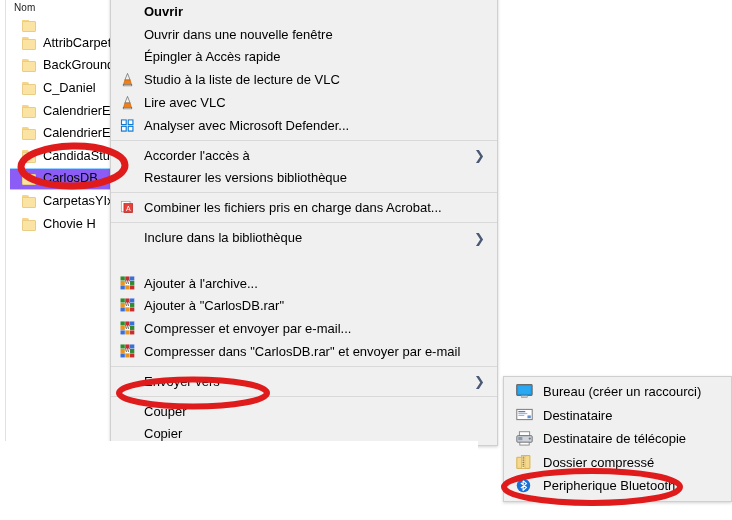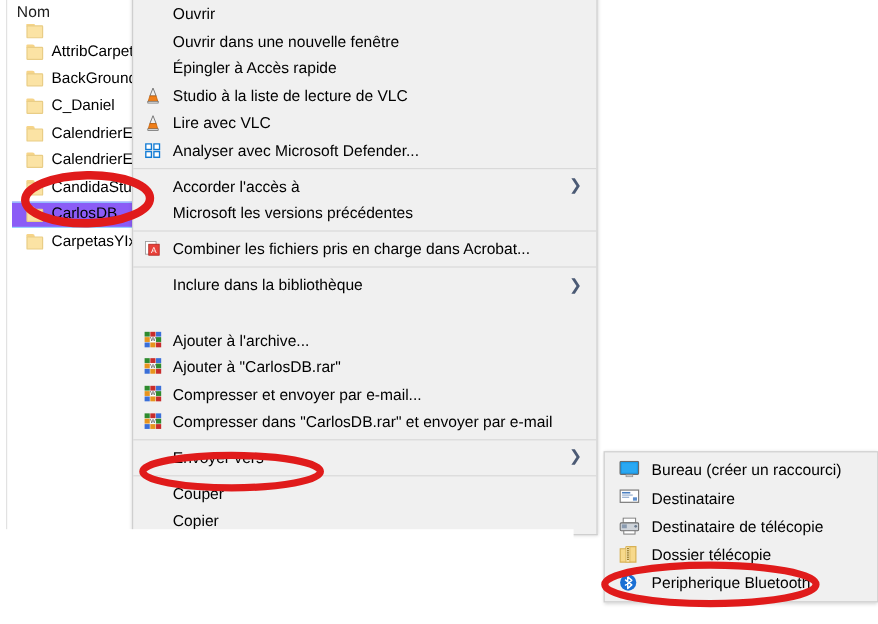--- a/index.html
+++ b/index.html
@@ -33,21 +33,21 @@
   }
   .explorer-divider {
     position: absolute;
     left: 5px; top: 0;
     width: 1px; height: 520px;
     background: #e2e2e2;
   }
   .col-header {
     position: absolute;
     left: 14px; top: 2px;
-    font-size: 13px;
+    font-size: 10px;
     color: #1a1a1a;
     letter-spacing: .1px;
   }
   .file-list {
     position: absolute;
     left: 10px; top: 20px;
     width: 110px;
   }
   .file-row {
     height: 22.6px;
@@ -127,21 +127,21 @@
     flex: 0 0 auto;
     position: relative;
     margin-right: 5px;
   }
   .mi-label {
     font-size: 13px;
     color: #000000;
     white-space: nowrap;
     line-height: 1;
   }
-  .mi.bold .mi-label { font-weight: normal; }
+  .mi.bold .mi-label { font-weight: bold; }
   .mi-arrow {
     position: absolute;
     right: 12px;
     top: 50%;
     transform: translateY(-50%);
     font-size: 13px;
     color: #4b5a74;
     font-family: "DejaVu Sans", sans-serif;
   }
   .sep {
@@ -235,20 +235,24 @@
           <span class="folder-ico"></span>
           <span class="file-name">CandidaStu</span>
         </div>
         <div class="file-row selected">
           <span class="folder-ico"></span>
           <span class="file-name">CarlosDB</span>
         </div>
         <div class="file-row">
           <span class="folder-ico"></span>
           <span class="file-name">CarpetasYIx</span>
+        </div>
+        <div class="file-row">
+          <span class="folder-ico"></span>
+          <span class="file-name">Chovie H</span>
         </div>
       </div>
   </div>
 
   <div class="ctx-menu" id="ctx-menu">
       <div class="mi bold">
         <span class="mi-icon"></span>
         <span class="mi-label">Ouvrir</span>
       </div>
       <div class="mi">
@@ -295,21 +299,21 @@
         <span class="mi-label">Analyser avec Microsoft Defender...</span>
       </div>
       <div class="sep"></div>
       <div class="mi">
         <span class="mi-icon"></span>
         <span class="mi-label">Accorder l'accès à</span>
         <span class="mi-arrow">❯</span>
       </div>
       <div class="mi">
         <span class="mi-icon"></span>
-        <span class="mi-label">Microsoft les versions précédentes</span>
+        <span class="mi-label">Restaurer les versions bibliothèque</span>
       </div>
       <div class="sep"></div>
       <div class="mi">
         <span class="mi-icon">
           <span style="position:absolute;left:3px;top:1px;"><svg width="14" height="14" viewBox="0 0 16 16">
               <rect x="1.5" y="1.5" width="10" height="12" fill="#ffffff" stroke="#9a9a9a" stroke-width=".8"></rect>
               <rect x="4.5" y="4" width="10" height="10.5" fill="#e8413a" stroke="#a91f1a" stroke-width=".7"></rect>
               <text x="9.4" y="12.4" font-size="8" font-family="sans-serif" fill="#ffffff" text-anchor="middle">A</text>
             </svg></span>
         </span>
@@ -452,21 +456,21 @@
               <g fill="#9a7c2c">
                 <rect x="6.5" y="2.6" width="1.6" height="1.1"></rect>
                 <rect x="6.5" y="4.4" width="1.6" height="1.1"></rect>
                 <rect x="6.5" y="6.2" width="1.6" height="1.1"></rect>
                 <rect x="6.5" y="8.0" width="1.6" height="1.1"></rect>
                 <rect x="6.5" y="9.8" width="1.6" height="1.1"></rect>
                 <rect x="6.5" y="11.6" width="1.6" height="1.1"></rect>
               </g>
             </svg></span>
         </span>
-        <span class="smi-label">Dossier télécopie</span>
+        <span class="smi-label">Dossier compressé</span>
       </div>
       <div class="smi">
         <span class="smi-icon">
           <span style="position:absolute;left:2px;top:1px;"><svg width="15" height="15" viewBox="0 0 16 16">
               <circle cx="8" cy="8" r="7.2" fill="#1a6fd4"></circle>
               <path d="M7.6 2.8 L11.2 6 L5.2 10.6 M5.2 5.4 L11.2 10 L7.6 13.2 L7.6 2.8" fill="none" stroke="#ffffff" stroke-width="1.3" stroke-linejoin="round"></path>
             </svg></span>
         </span>
         <span class="smi-label">Peripherique Bluetooth</span>
       </div>

